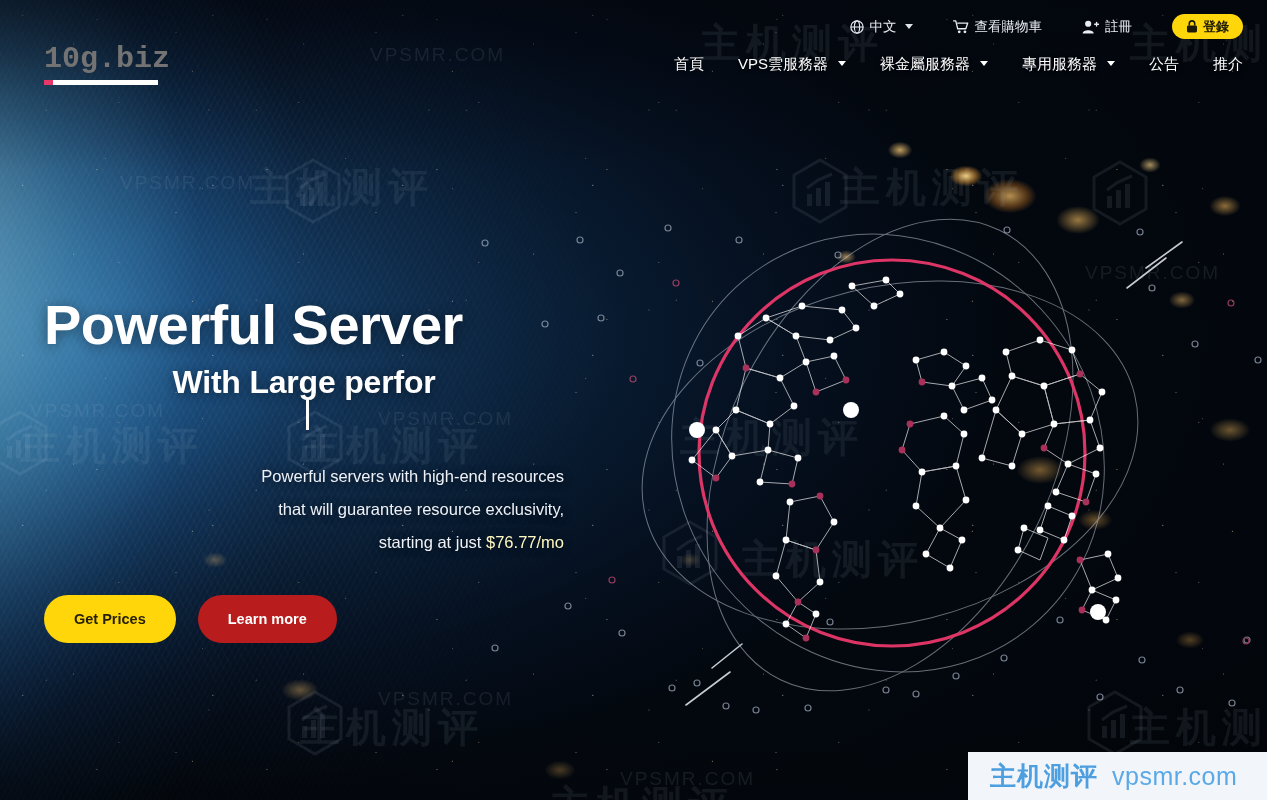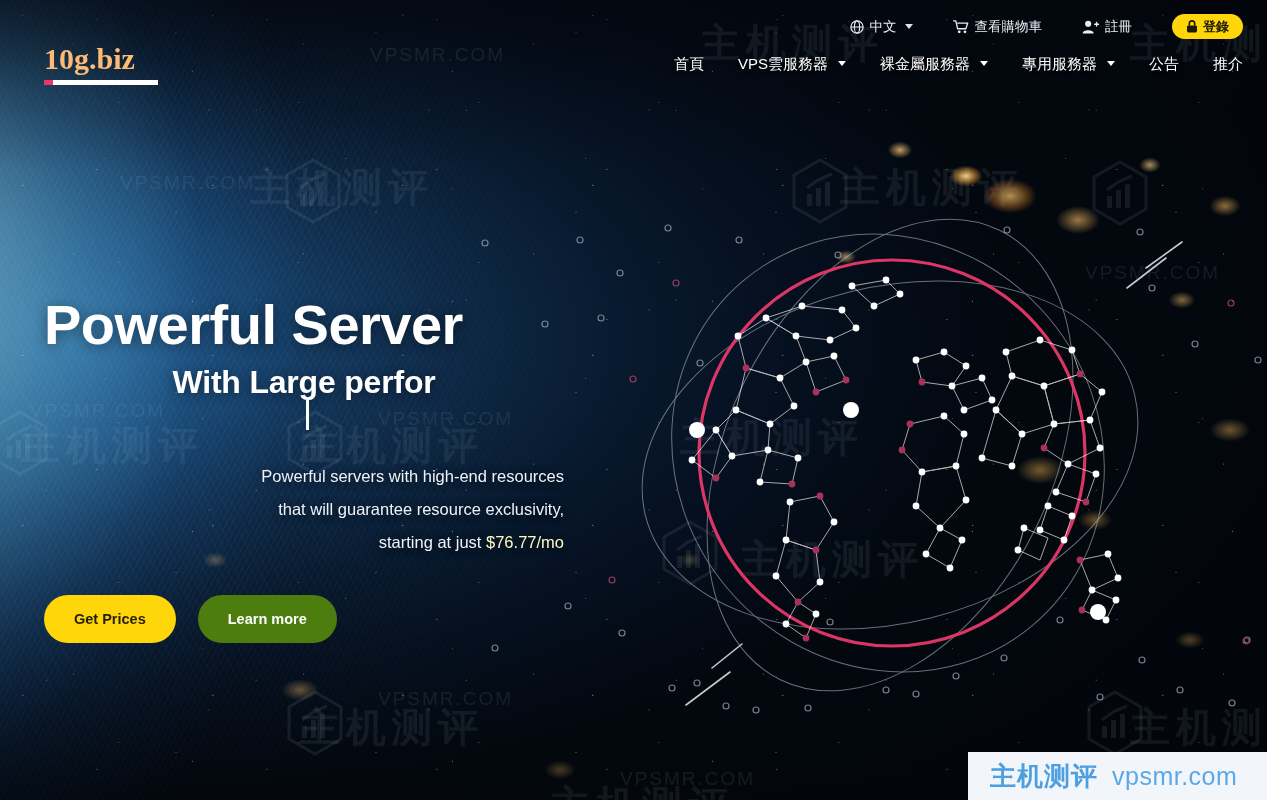--- a/index.html
+++ b/index.html
@@ -124,22 +124,22 @@
     padding: 6px 14px; border-radius: 14px;
     border: none; cursor: pointer; line-height: 1;
     font-family: "Liberation Sans", sans-serif;
   }
 
   .logo {
     position: absolute; top: 44px; left: 44px;
     width: 114px; cursor: pointer;
   }
   .logo-text {
-    font-family: Liberation Serif, serif;
-    font-size: 30px; font-weight: 700; color: #fdba74;
+    font-family: Liberation Mono, monospace;
+    font-size: 30px; font-weight: 700; color: #737373;
     letter-spacing: 0px; line-height: 1; white-space: nowrap;
   }
   .logo-bar { margin-top: 6px; height: 5px; background: #ffffff; display: flex; }
   .logo-bar .seg { width: 9px; background: #e8386a; }
 
   nav.mainnav {
     position: absolute; top: 56px; right: 24px;
     display: flex; align-items: center; gap: 34px;
   }
   .nav-item {
@@ -174,21 +174,21 @@
     text-align: right;
   }
   .price { color: #fef9c3; }
   .hero-actions { margin-top: 36px; display: flex; gap: 22px; }
   .btn {
     border: none; cursor: pointer; border-radius: 26px;
     font-size: 14.5px; font-weight: 700; line-height: 1;
     font-family: "Liberation Sans", sans-serif;
   }
   .btn-prices { background: #ffd60a; color: #241f05; padding: 1px 30px; }
-  .btn-learn  { background: #4d7c0f; color: #ffffff; padding: 17px 30px; }
+  .btn-learn  { background: #b91c1c; color: #ffffff; padding: 17px 30px; }
 
   
   .globe { position: absolute; left: 620px; top: 210px; z-index: 15; }
 
   
   .wm-panel {
     position: absolute; left: 968px; top: 752px; width: 299px; height: 48px;
     background: #f2f6fb; z-index: 40;
     display: flex; align-items: center; gap: 14px;
     padding-left: 22px;

